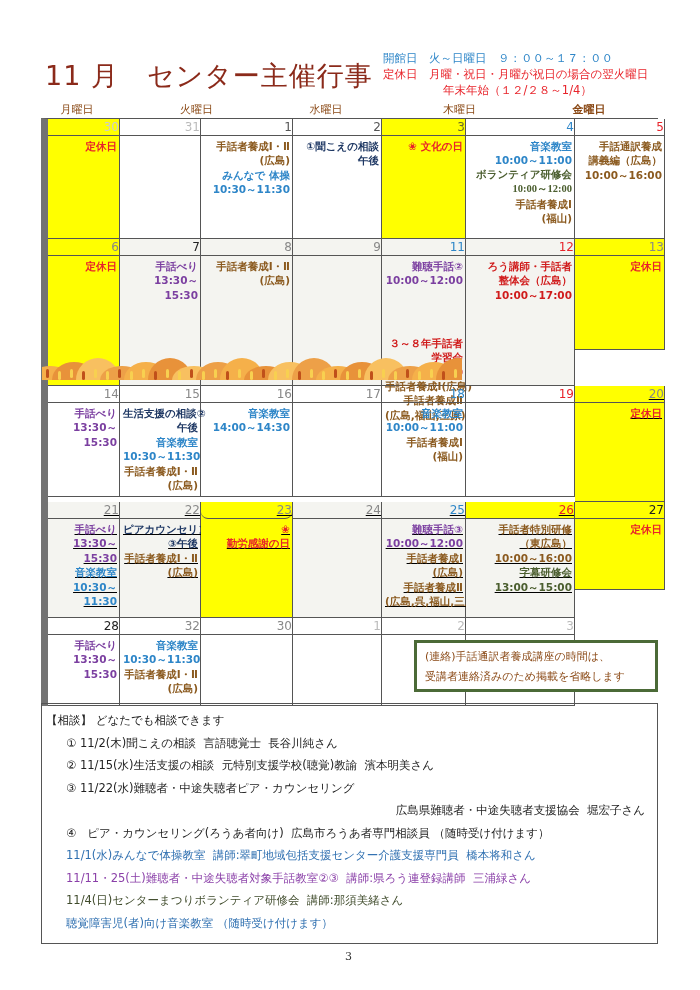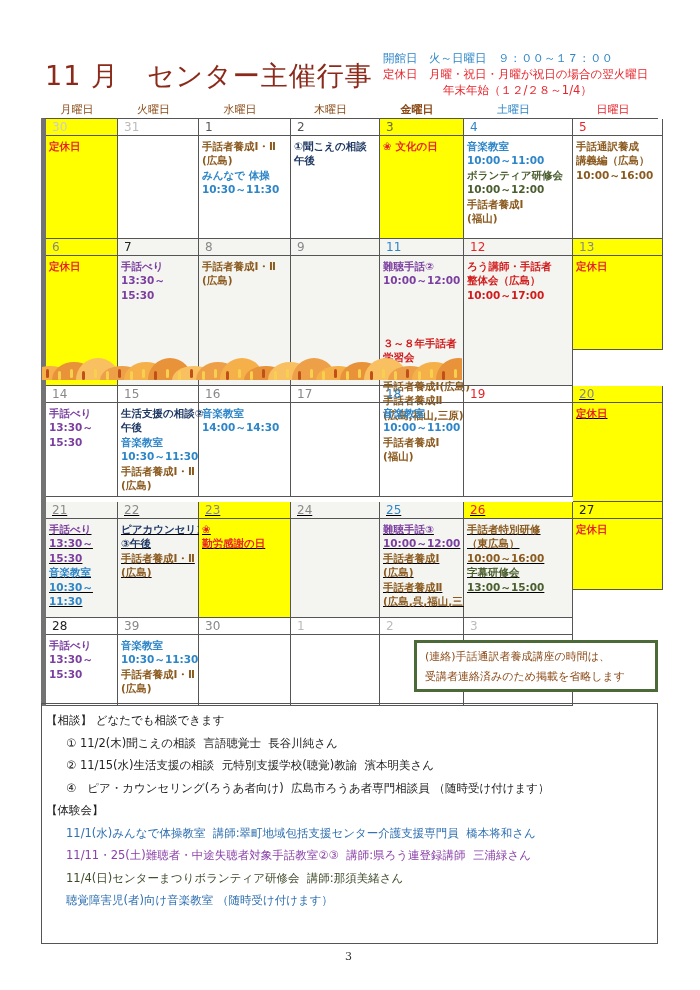--- a/index.html
+++ b/index.html
@@ -10,25 +10,25 @@
   .title {
     position: absolute; left: 45px; top: 58px;
     font-size: 27px; color: #8b2a1a; letter-spacing: 1px; white-space: pre;
   }
   .info { position: absolute; left: 383px; top: 50px; font-size: 11.5px; line-height: 16px; }
   .info .open { color: #2e86c8; white-space: pre; }
   .info .closed { color: #e8232a; white-space: pre; }
   .info .yearend { color: #e8232a; padding-left: 60px; white-space: pre; }
 
   .cal { position: absolute; left: 41px; top: 102px; width: 617px; }
-  .dow-row { display: grid; grid-template-columns: 72px 81px 92px 89px 84px 109px 90px; height: 16px; }
+  .dow-row { display: grid; grid-template-columns: 72px 81px 92px 89px 84px 109px 90px; height: 16px; gap: 43px; }
   .dow { font-size: 11px; text-align: center; line-height: 16px; }
   .grid {
     display: grid; grid-template-columns: 72px 81px 92px 89px 84px 109px 90px;
-    border-left: 5px solid #737373; border-top: 1px solid #555;
+    border-left: 7px solid #737373; border-top: 1px solid #555; text-align: right;
   }
   .cell { border-right: 1px solid #555; border-bottom: 1px solid #555; position: relative; }
   .cell .num {
     height: 17px; border-bottom: 1px solid #555; font-size: 12px; line-height: 16px;
     padding-left: 6px; color: #555;
   }
   .cell .ev { padding: 3px 2px 0 3px; font-size: 10.5px; font-weight: bold; line-height: 14.4px; white-space: pre; }
   .yellow { background: #ffff00; }
   .grey { background: #f4f4f0; }
   .r1 { height: 120px; } .r2 { height: 147px; } .r3 { height: 111px; }
@@ -91,21 +91,21 @@
 午後</div>
       </div>
       <div class="cell r1 yellow">
         <div class="num" style="color: rgb(107, 107, 42);">3</div>
         <div class="ev" style="color: rgb(232, 35, 42);">❀ 文化の日</div>
       </div>
       <div class="cell r1 white">
         <div class="num" style="color: rgb(46, 134, 200);">4</div>
         <div class="ev" style="color: rgb(46, 134, 200);">音楽教室
 10:00～11:00</div>
-        <div class="ev" style="color: rgb(75, 94, 47); padding-top: 0px;">ボランティア研修会
+        <div class="ev" style="color: rgb(75, 94, 47); padding-top: 0px; font-family: Liberation Serif, serif;">ボランティア研修会
 10:00～12:00</div>
         <div class="ev" style="color: rgb(139, 90, 31); padding-top: 0px;">手話者養成Ⅰ
 (福山)</div>
       </div>
       <div class="cell r1 white">
         <div class="num" style="color: rgb(232, 35, 42);">5</div>
         <div class="ev" style="color: rgb(139, 90, 31);">手話通訳養成
 講義編（広島）
 10:00～16:00</div>
       </div>
@@ -195,21 +195,21 @@
 11:30</div>
       </div>
       <div class="cell r4 grey">
         <div class="num" style="color: rgb(136, 136, 136);">22</div>
         <div class="ev" style="color: rgb(31, 56, 100);">ピアカウンセリング
 ③午後</div>
         <div class="ev" style="color: rgb(139, 90, 31); padding-top: 0px;">手話者養成Ⅰ・Ⅱ
 (広島)</div>
       </div>
       <div class="cell r4 yellow">
-        <div class="num" style="color: rgb(136, 136, 136);">23</div>
+        <div class="num" style="color: rgb(136, 136, 136); border-radius: 7px;">23</div>
         <div class="ev" style="color: rgb(232, 35, 42);">❀
 勤労感謝の日</div>
       </div>
       <div class="cell r4 grey">
         <div class="num" style="color: rgb(136, 136, 136);">24</div>
       </div>
       <div class="cell r4 grey">
         <div class="num" style="color: rgb(46, 134, 200);">25</div>
         <div class="ev" style="color: rgb(123, 63, 160);">難聴手話③
 10:00～12:00</div>
@@ -230,21 +230,21 @@
         <div class="num" style="color: rgb(34, 34, 34);">27</div>
         <div class="ev" style="color: rgb(232, 35, 42);">定休日</div>
       </div>
       <div class="cell r5 white">
         <div class="num" style="color: rgb(34, 34, 34);">28</div>
         <div class="ev" style="color: rgb(123, 63, 160);">手話べり
 13:30～
 15:30</div>
       </div>
       <div class="cell r5 white">
-        <div class="num" style="color: rgb(136, 136, 136);">39</div>
+        <div class="num" style="color: rgb(136, 136, 136);">32</div>
         <div class="ev" style="color: rgb(46, 134, 200);">音楽教室
 10:30～11:30</div>
         <div class="ev" style="color: rgb(139, 90, 31); padding-top: 0px;">手話者養成Ⅰ・Ⅱ
 (広島)</div>
       </div>
       <div class="cell r5 white">
         <div class="num" style="color: rgb(136, 136, 136);">30</div>
       </div>
       <div class="cell r5 white">
         <div class="num" style="color: rgb(187, 187, 187);">1</div>
@@ -317,21 +317,22 @@
     </g>
 </svg>
 
 <div class="note">(連絡)手話通訳者養成講座の時間は、
 受講者連絡済みのため掲載を省略します</div>
 
 <div class="bottom">
   <div class="ln">【相談】 どなたでも相談できます</div>
   <div class="ln ind">① 11/2(木)聞こえの相談  言語聴覚士  長谷川純さん</div>
   <div class="ln ind">② 11/15(水)生活支援の相談  元特別支援学校(聴覚)教諭  濱本明美さん</div>
+  <div class="ln ind">③ 11/22(水)難聴者・中途失聴者ピア・カウンセリング</div>
+  <div class="ln right">広島県難聴者・中途失聴者支援協会  堀宏子さん</div>
   <div class="ln ind">④   ピア・カウンセリング(ろうあ者向け)  広島市ろうあ者専門相談員 （随時受け付けます）</div>
-  <div class="ln">【体験会】</div>
   <div class="ln ind exp" style="color: rgb(46, 111, 176);">11/1(水)みんなで体操教室  講師:翠町地域包括支援センター介護支援専門員  橋本将和さん</div>
   <div class="ln ind exp" style="color: rgb(138, 63, 168);">11/11・25(土)難聴者・中途失聴者対象手話教室②③  講師:県ろう連登録講師  三浦緑さん</div>
   <div class="ln ind exp" style="color: rgb(62, 74, 42);">11/4(日)センターまつりボランティア研修会  講師:那須美緒さん</div>
   <div class="ln ind exp" style="color: rgb(46, 111, 176);">聴覚障害児(者)向け音楽教室 （随時受け付けます）</div>
 </div>
 
 <div class="page-num">3</div>
 
 </body></html>

